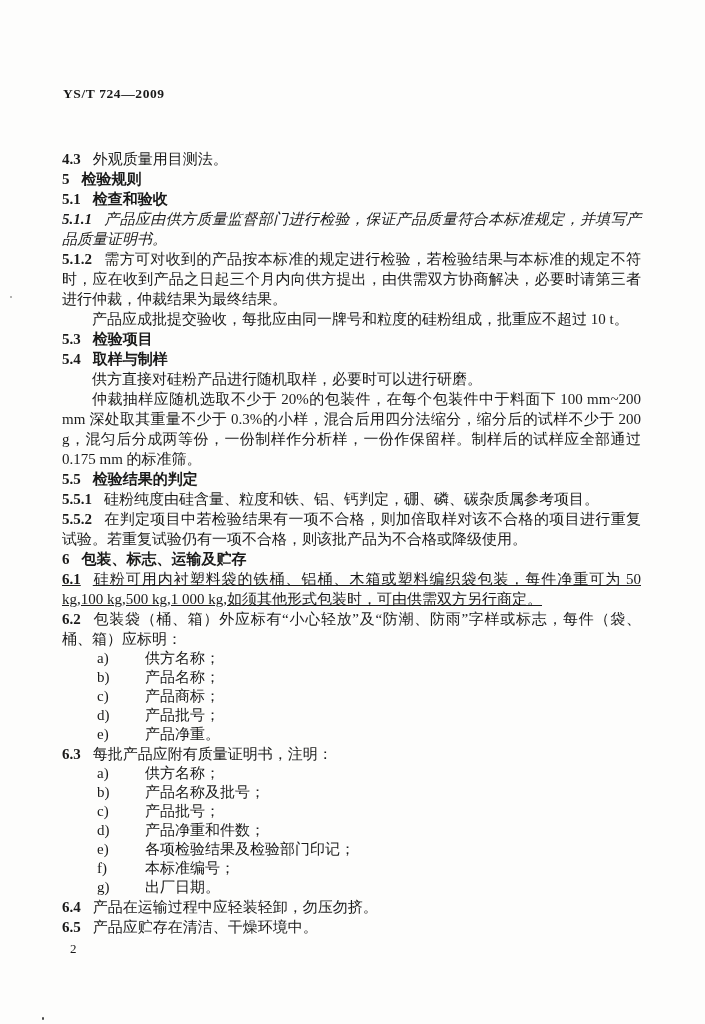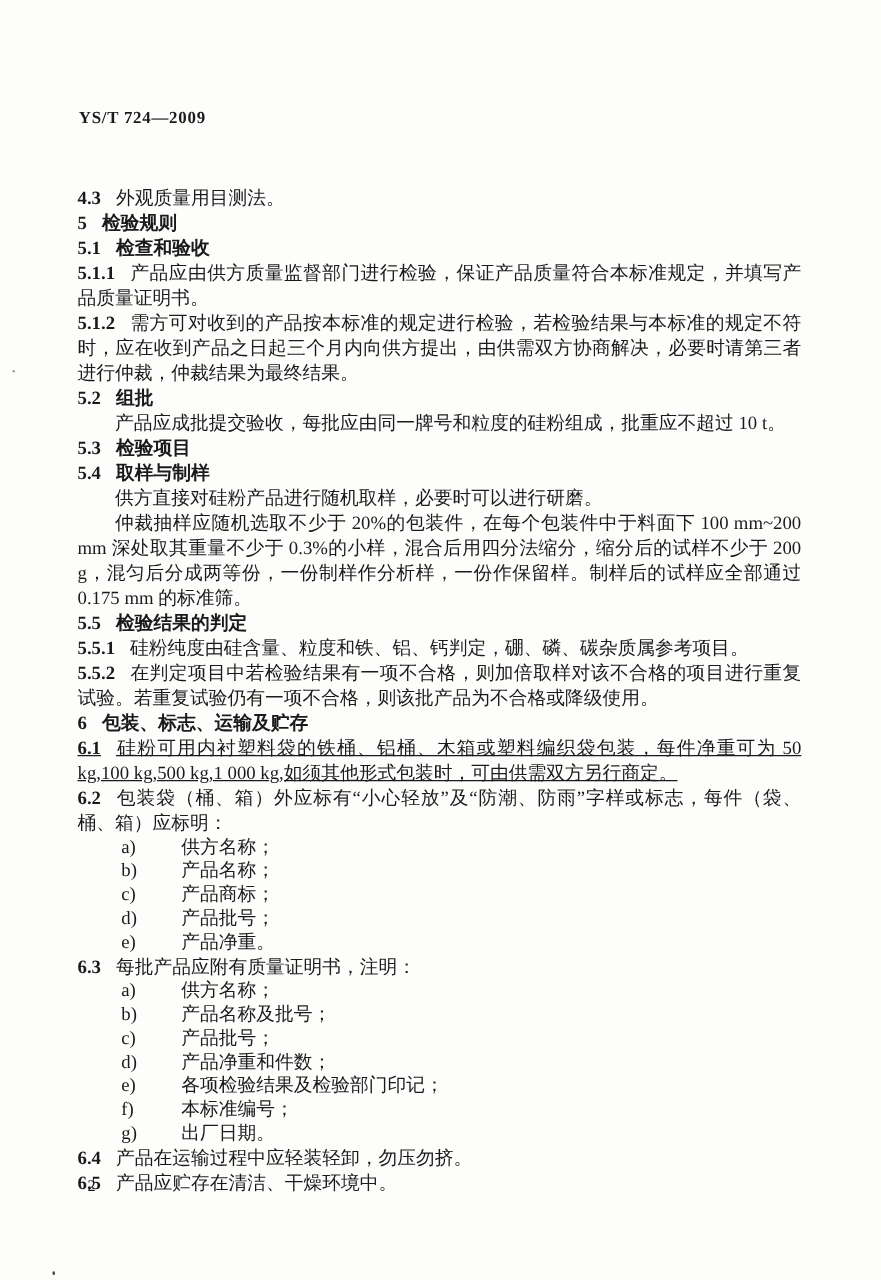--- a/index.html
+++ b/index.html
@@ -17,21 +17,21 @@
     white-space:nowrap;
   }
   .content{
     position:absolute;left:62px;top:117px;width:579px;
     font-size:15px;line-height:20px;margin-top:32px;
   }
   .content p{margin:0;padding:0;text-align:justify;}
   .num{font-weight:bold;margin-right:12px;white-space:nowrap;}
   .heading{font-weight:bold;}
   .indent{text-indent:2em;}
-  .mt3{margin-top:3px;}
+  .mt3{margin-top:3px;font-style:italic;}
   .mt6{margin-top:6px;font-family:Liberation Serif, serif;}
   .mt8{margin-top:8px;}
   .mt9{margin-top:9px;text-decoration:underline;}
   .mt13{margin-top:13px;}
   .li{
     display:flex;align-items:baseline;
     padding-left:35px;line-height:19px;
   }
   .li-marker{width:48px;flex:0 0 48px;}
   .li-text{flex:1;}
@@ -65,23 +65,20 @@
     </p>
 
     <p class="mt3">
       <span class="num">5.1.1</span><span>产品应由供方质量监督部门进行检验，保证产品质量符合本标准规定，并填写产品质量证明书。</span>
     </p>
 
     <p>
       <span class="num">5.1.2</span><span>需方可对收到的产品按本标准的规定进行检验，若检验结果与本标准的规定不符时，应在收到产品之日起三个月内向供方提出，由供需双方协商解决，必要时请第三者进行仲裁，仲裁结果为最终结果。</span>
     </p>
 
-    <p class="heading">
-      <span class="num">5.2</span><span>组批</span>
-    </p>
     <p class="indent">产品应成批提交验收，每批应由同一牌号和粒度的硅粉组成，批重应不超过 10 t。</p>
 
     <p class="heading">
       <span class="num">5.3</span><span>检验项目</span>
     </p>
 
     <p class="heading">
       <span class="num">5.4</span><span>取样与制样</span>
     </p>
     <p class="indent">供方直接对硅粉产品进行随机取样，必要时可以进行研磨。</p>

